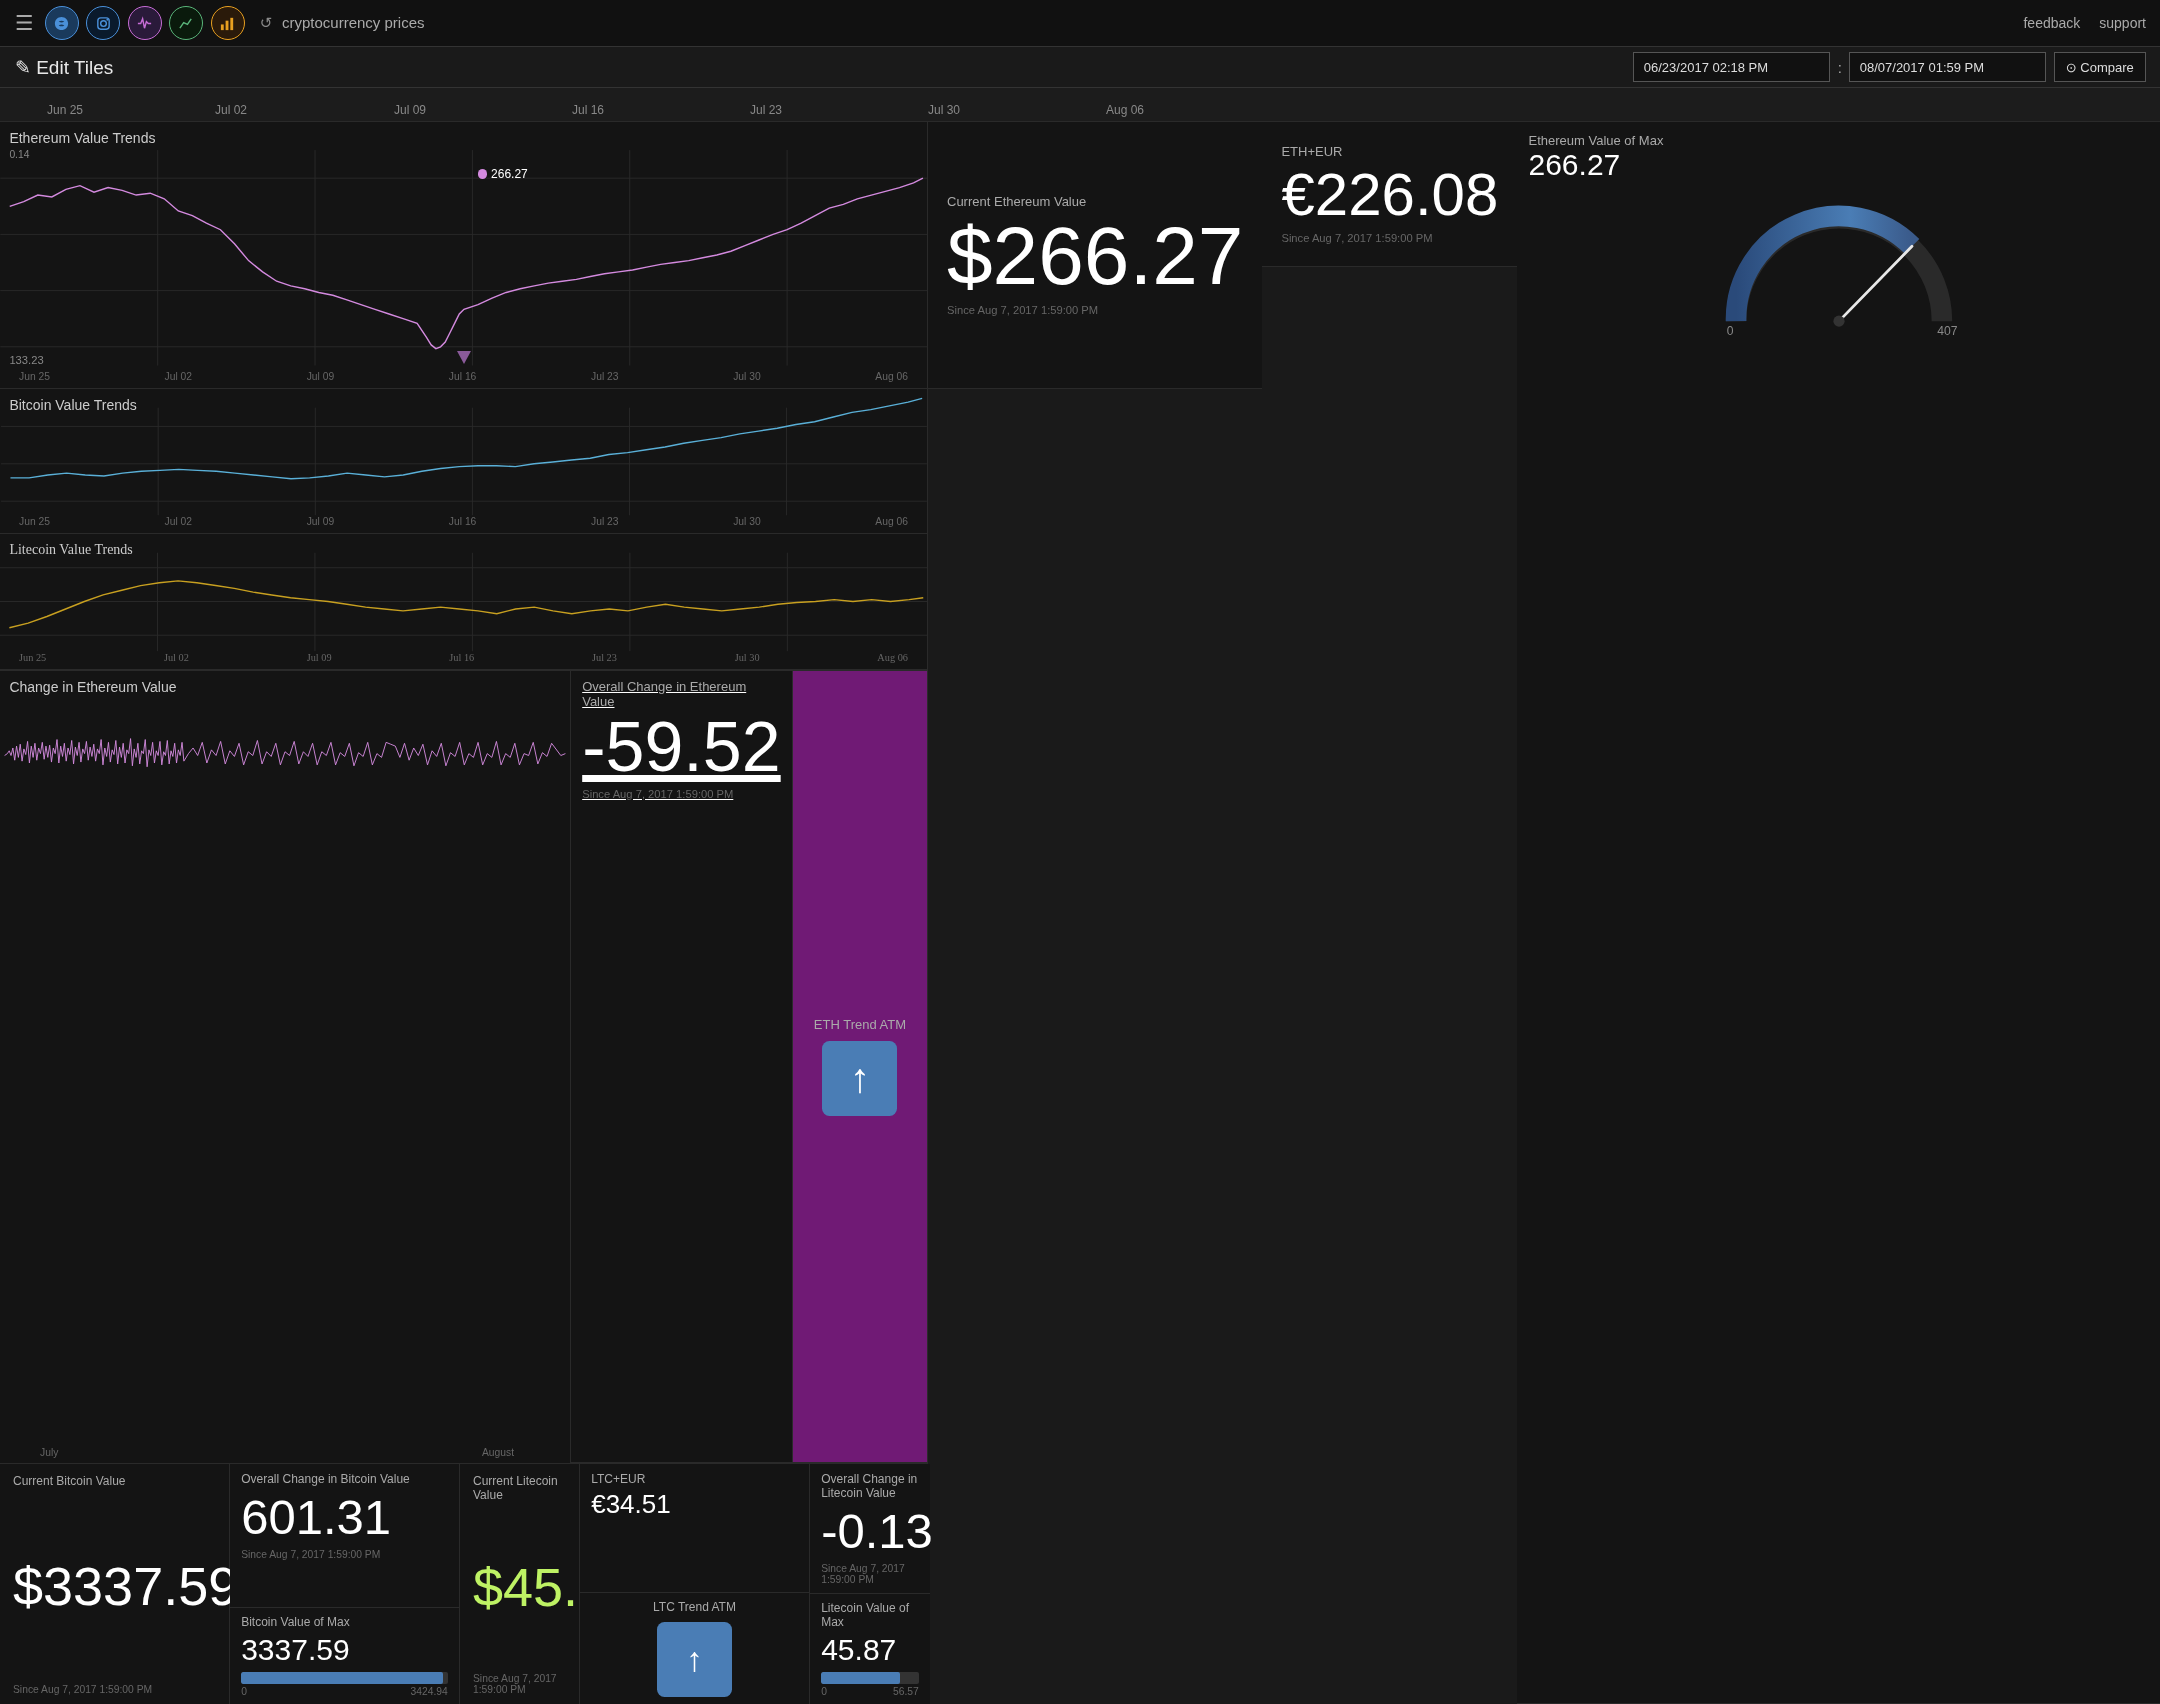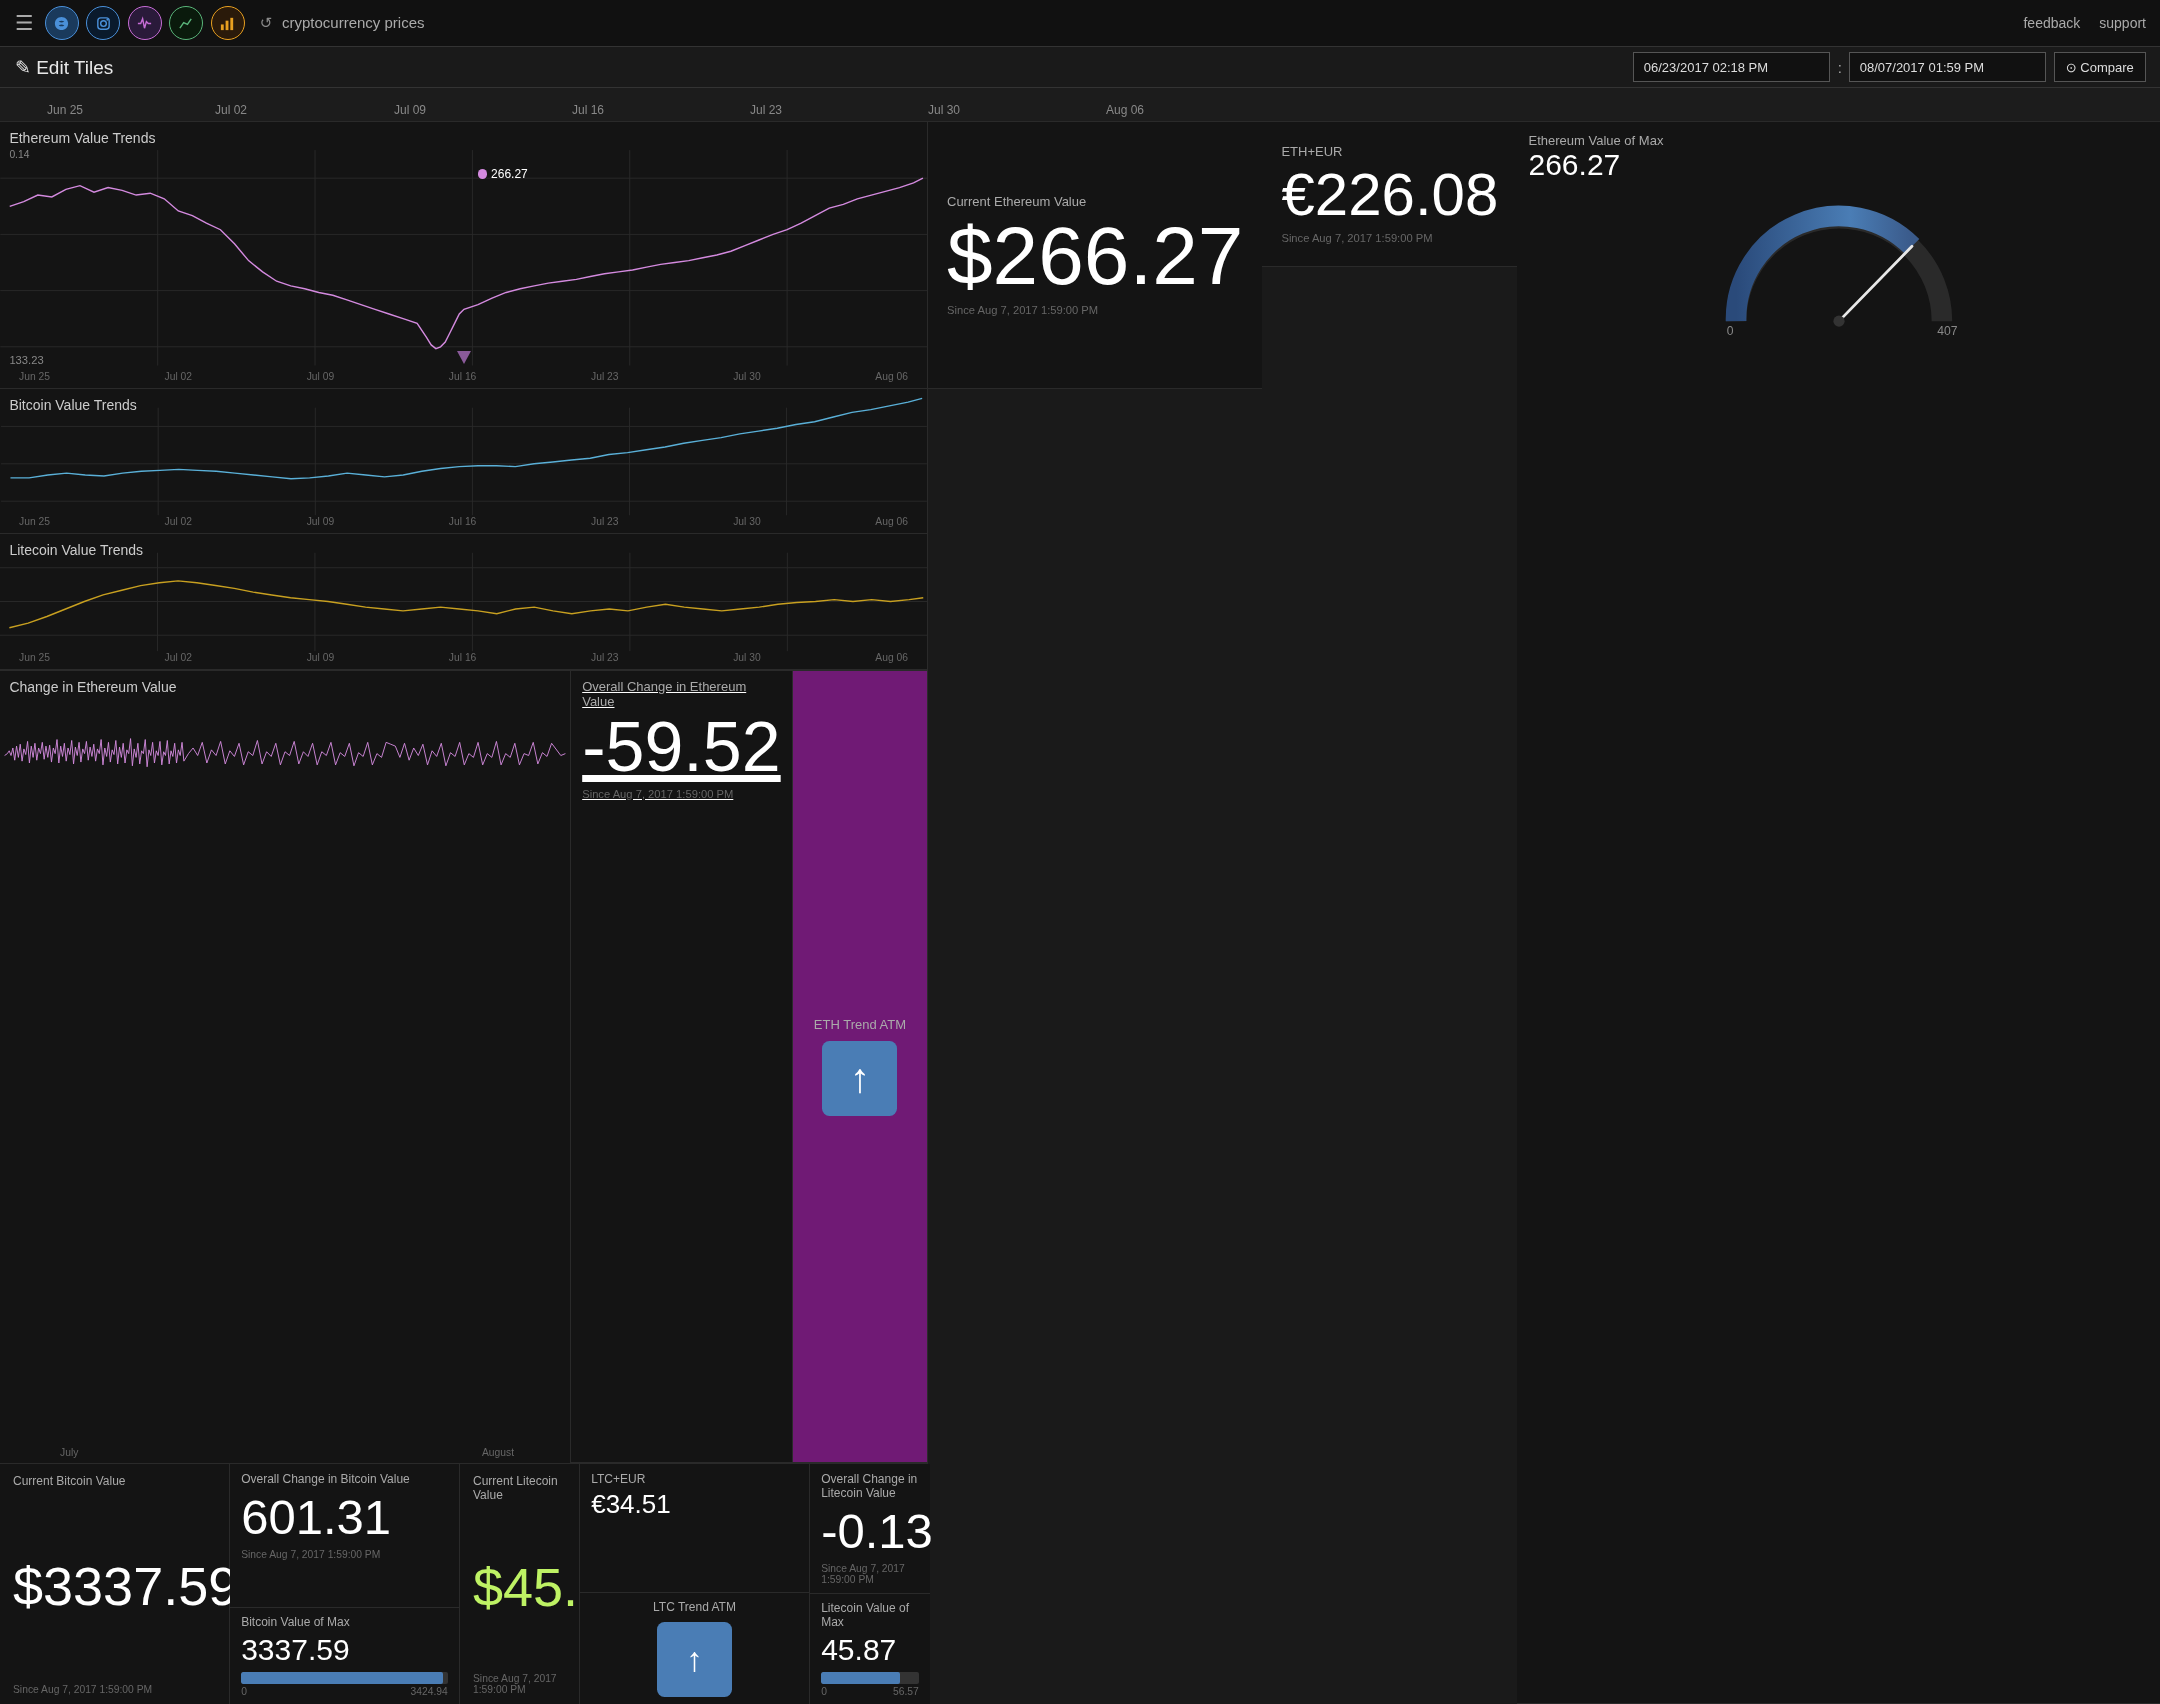--- a/index.html
+++ b/index.html
@@ -202,21 +202,21 @@
       display: flex;
       justify-content: space-between;
       font-size: 10.3px;
       color: #666;
       margin-top: 1.9px;
     }
 
     
     .eth-trend-chart { height: 239px; }
     .btc-trend-chart { height: 136px; }
-    .ltc-trend-chart { height: 136px; }
+    .ltc-trend-chart { height: 136px; font-family: Liberation Serif, serif; }
 
     .chart-triangle-down {
       position: absolute;
       bottom: 24px;
       left: 50%;
       transform: translateX(-50%);
       width: 0;
       height: 0;
       border-left: 7.5px solid transparent;
       border-right: 7.5px solid transparent;
@@ -427,21 +427,21 @@
             142,72 144,101 146,83 148,92 150,77 152,99 154,85 156,88 158,73 160,102 162,84 164,90 166,76 168,98 170,85
             172,90 174,75 176,100 178,86 180,90 182,74 184,99 186,85 188,91 190,77 192,98 194,84 196,90 198,76 200,96
             205,88 210,82 215,90 220,76 225,98 230,84 235,90 240,75 245,99 250,85 255,91 260,77 265,100 270,86
             275,90 280,74 285,99 290,86 295,91 300,77 305,100 310,86 315,90 320,75 325,99 330,86 335,91 340,77
             345,100 350,86 355,90 360,76 365,100 370,87 375,91 380,77 385,101 390,87 395,91 400,76 405,100
             410,88 415,92 420,76 425,78 430,80 435,92 440,77 445,95 450,82 455,90 460,78 465,100 470,85
             475,91 480,77 485,101 490,87 495,91 500,76 505,100 510,88 515,92 520,76 525,100 530,88 535,92
             540,75 545,100 550,88 555,92 560,77 565,100 570,88 575,90 580,76 585,99 590,87 595,91 600,77 610,90 615,88
           "></polyline>
         </svg>
-        <div style="position:absolute; bottom:5.6px; left:60px; font-size:10.3px; color:#666;">July</div>
+        <div style="position:absolute; bottom:5.6px; left:40px; font-size:10.3px; color:#666;">July</div>
         <div style="position:absolute; bottom:5.6px; right:56px; font-size:10.3px; color:#666;">August</div>
       </div>
 
       <div style="display:flex; flex-direction:column; width:356px; flex-shrink:0;">
 
         <div style="display:flex; flex:1;">
 
           <div style="flex:1; background:#141414; padding:7.5px 11.2px; display:flex; flex-direction:column; border-right:0.9px solid #2a2a2a; border-bottom:0.9px solid #2a2a2a;text-decoration:underline;">
             <div class="tile-label">Overall Change in Ethereum Value</div>
             <div style="font-size:70px; color:#fff; font-weight:300; line-height:1;">-59.52</div>

